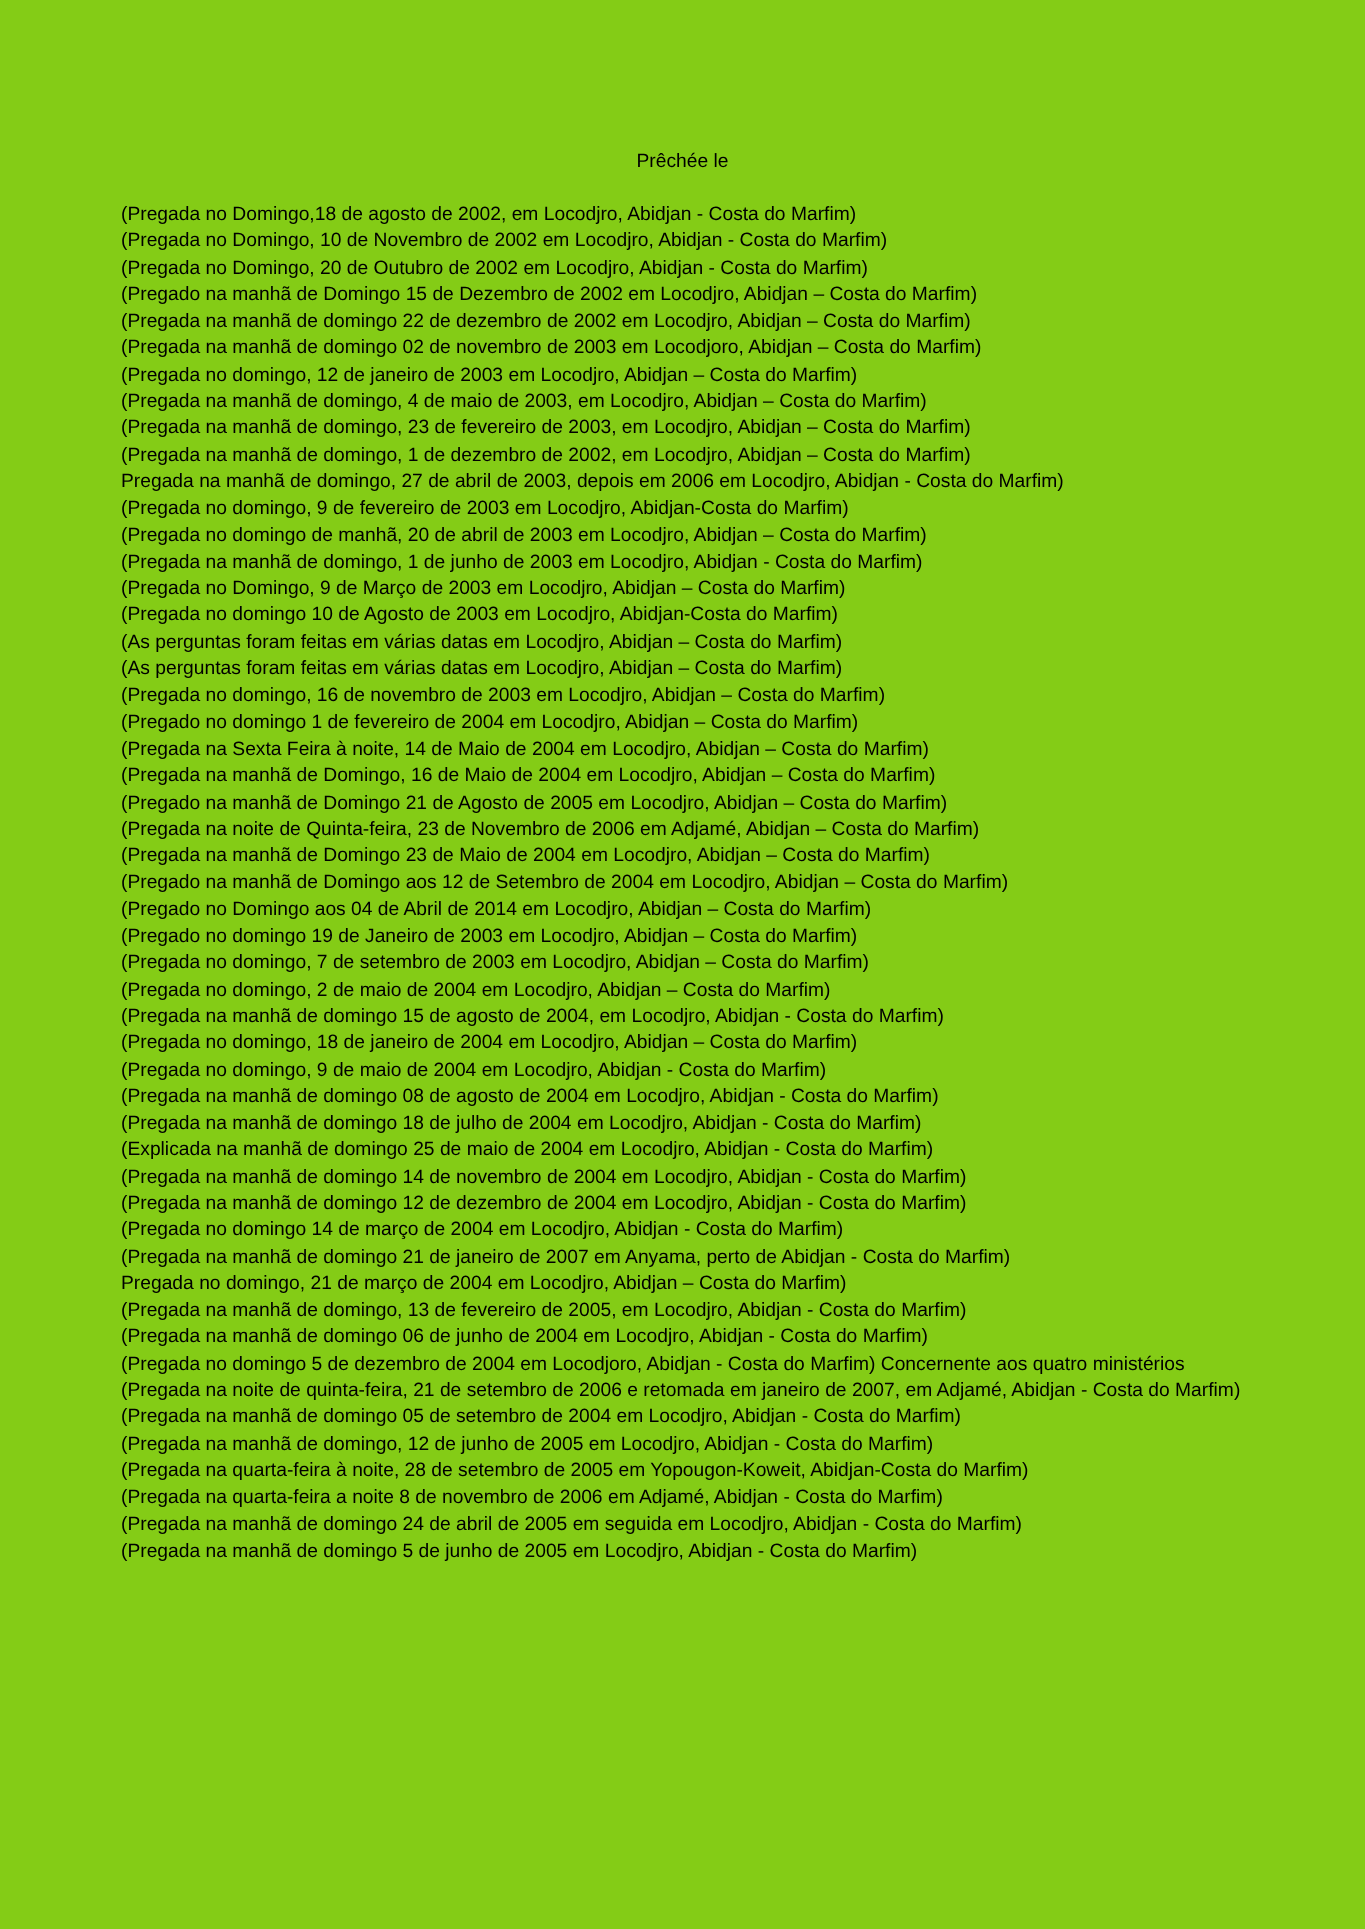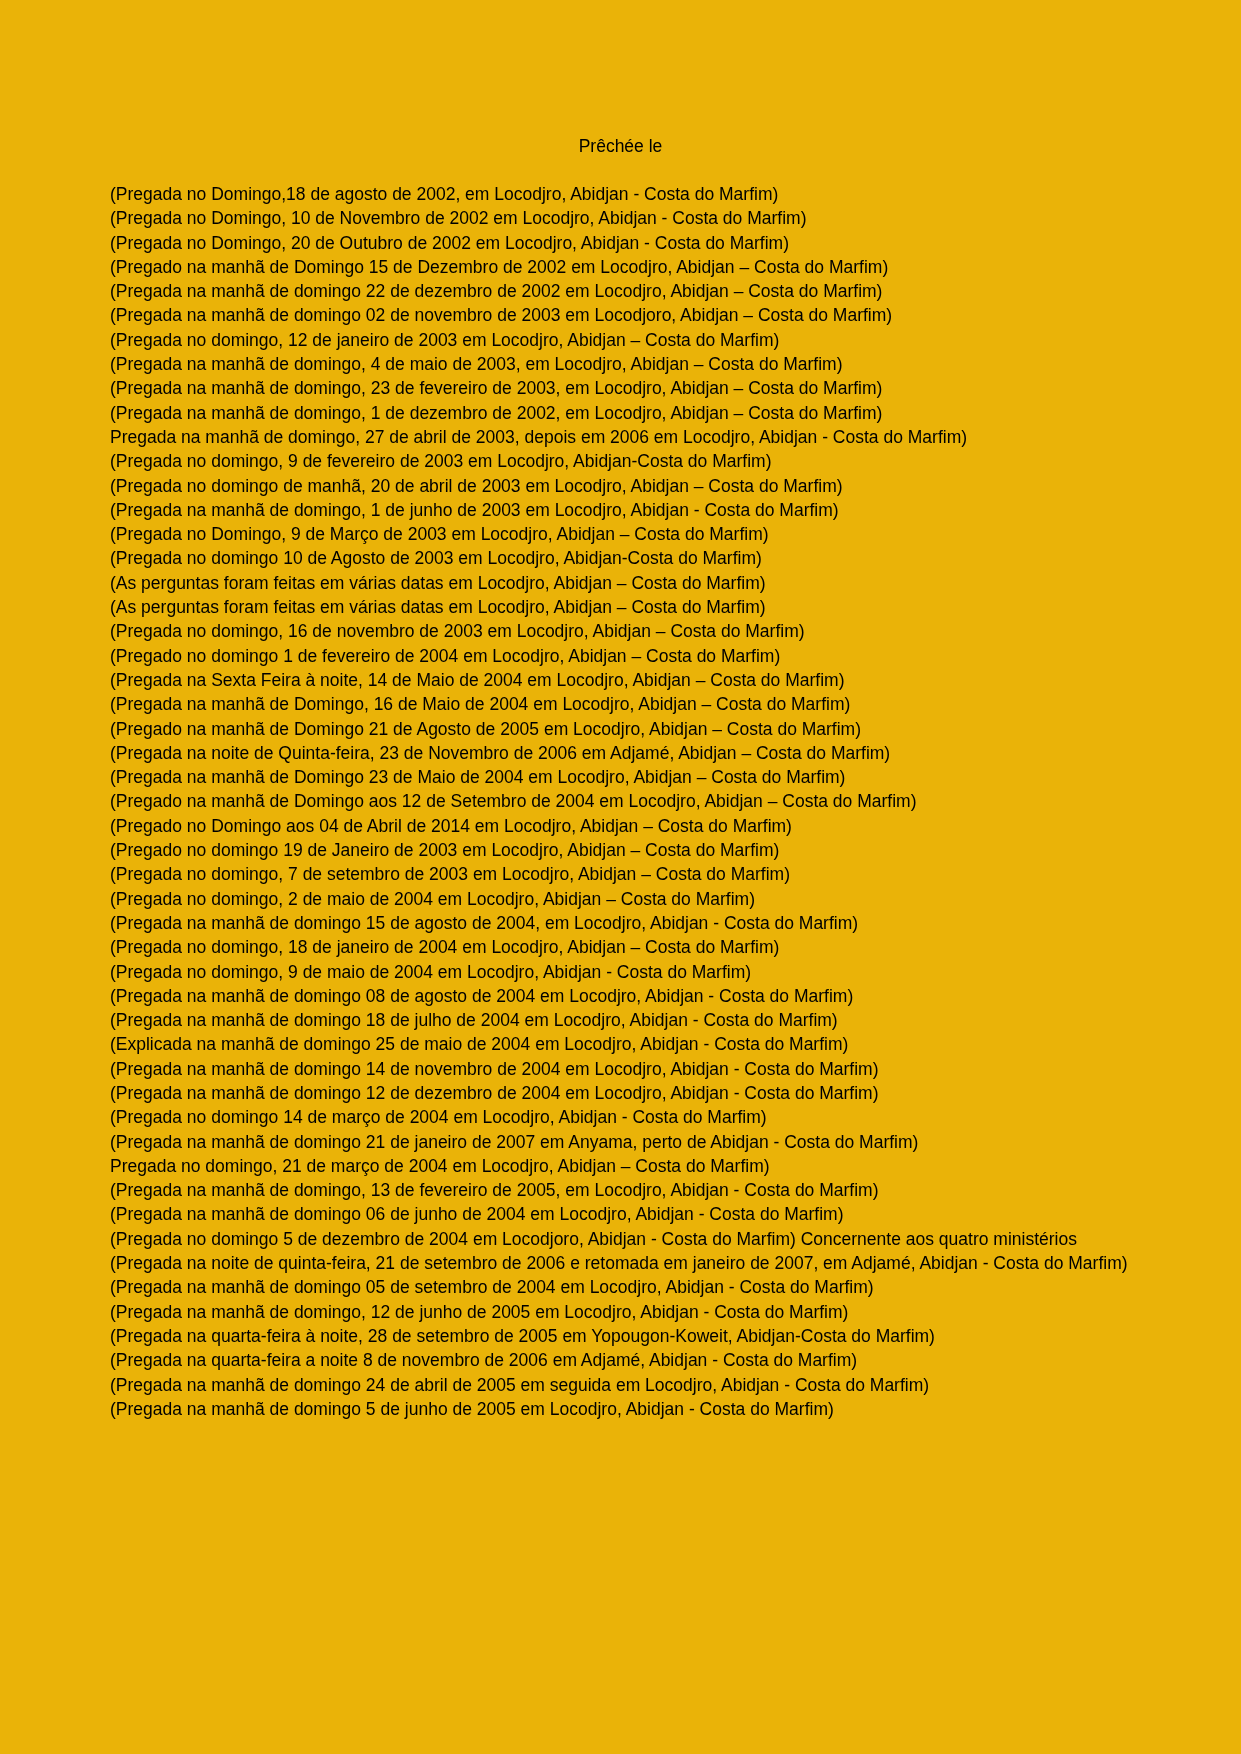--- a/index.html
+++ b/index.html
@@ -8,21 +8,21 @@
     background: #ffffff;
   }
   body {
     font-family: "Liberation Sans", sans-serif;
     color: #000000;
   }
   .page {
     position: relative;
     width: 1241px;
     height: 1754px;
-    background: #eab308;
+    background: #84cc16;
     overflow: hidden;
     box-sizing: border-box;
   }
   .doc-title {
     position: absolute;
     top: 135px;
     left: 0;
     width: 1241px;
     text-align: center;
     font-size: 17.5px;

